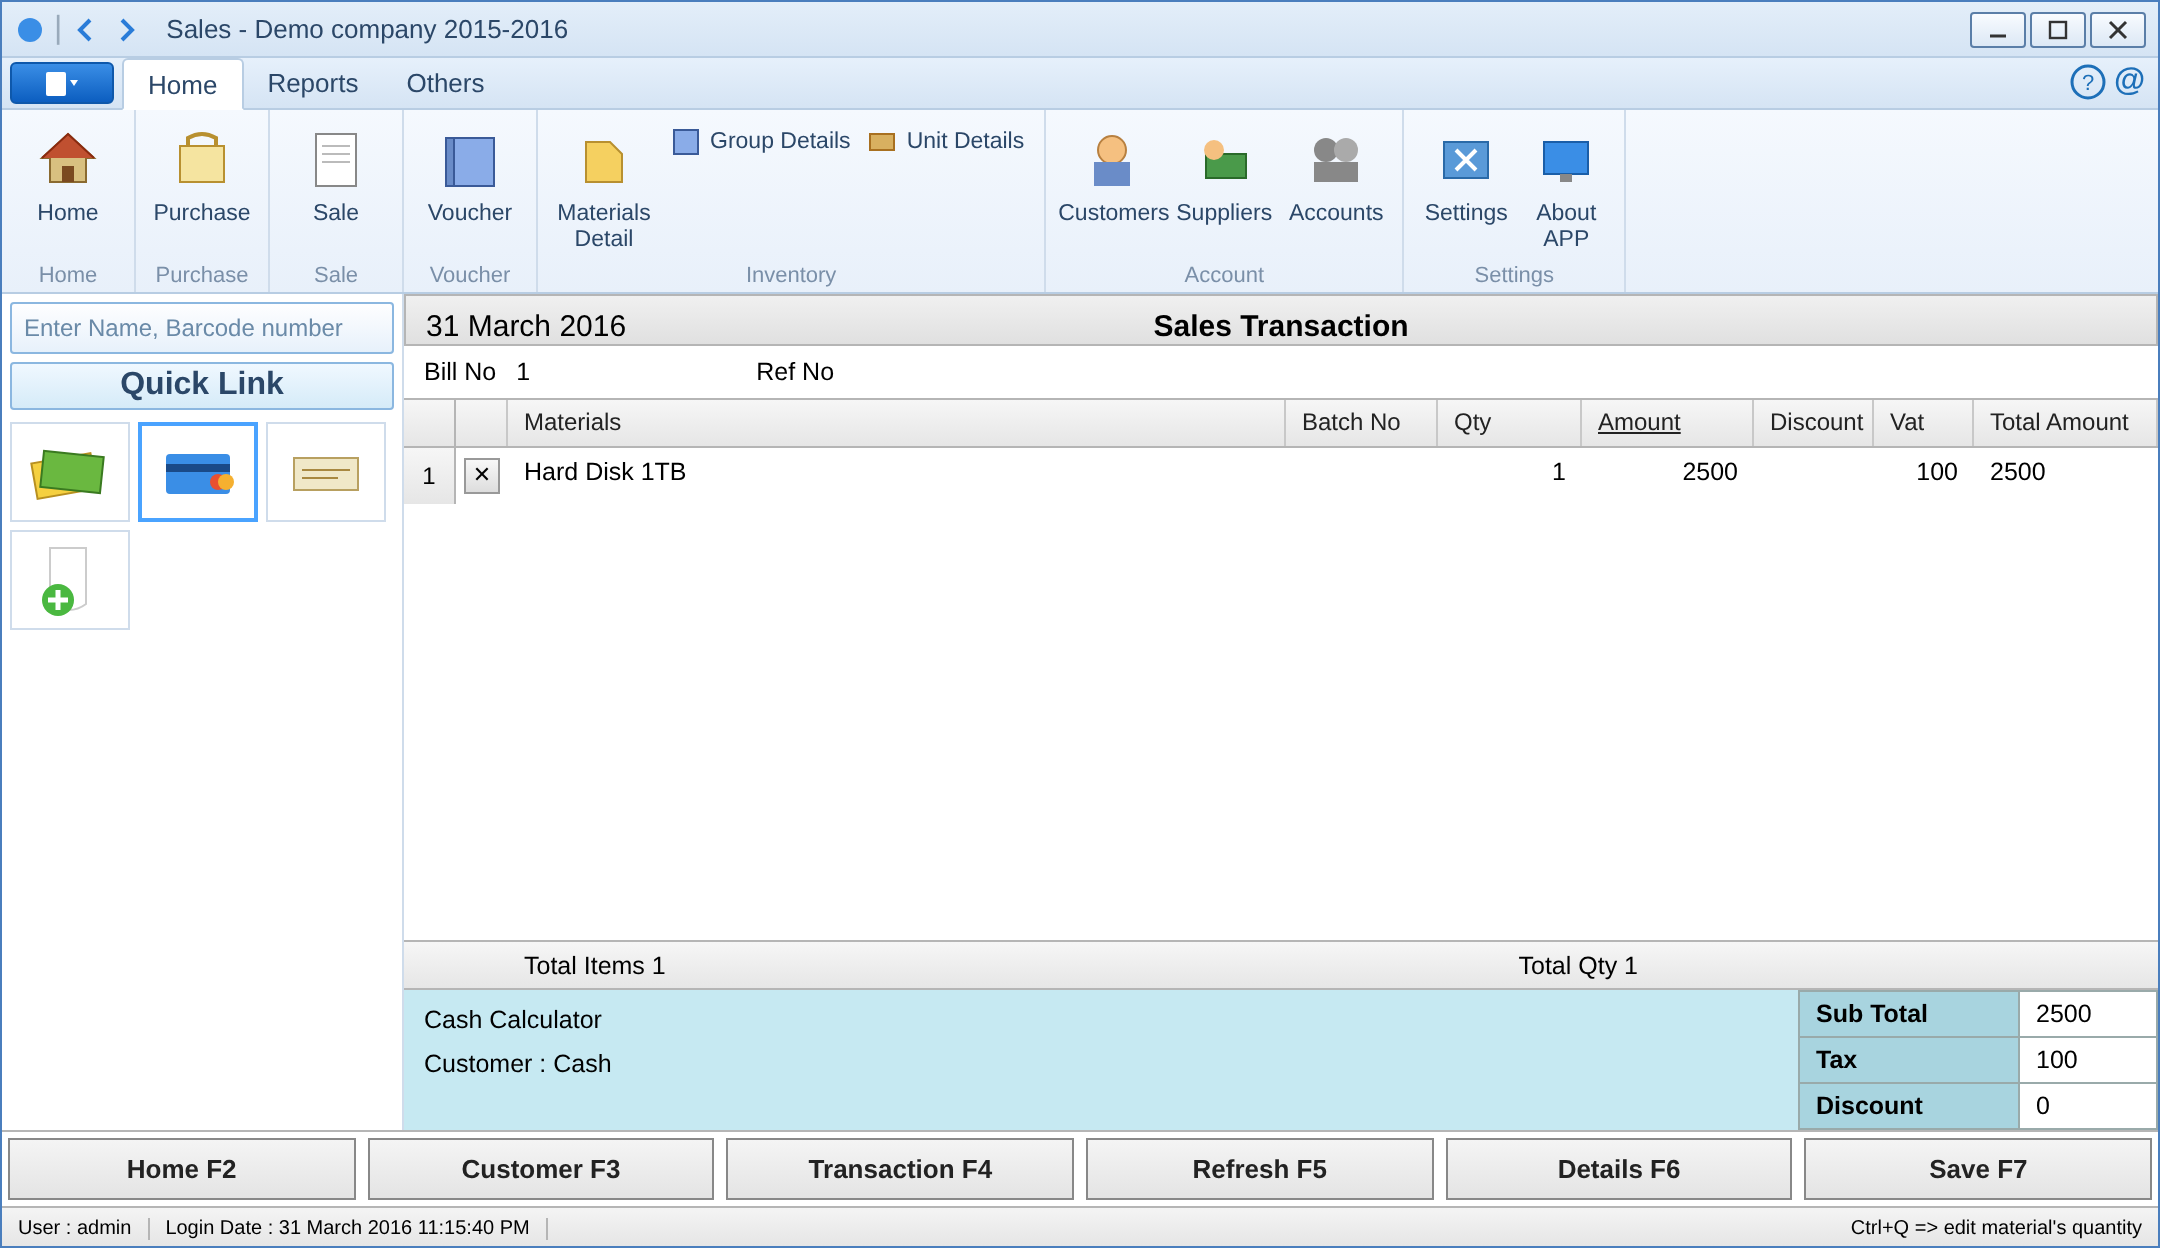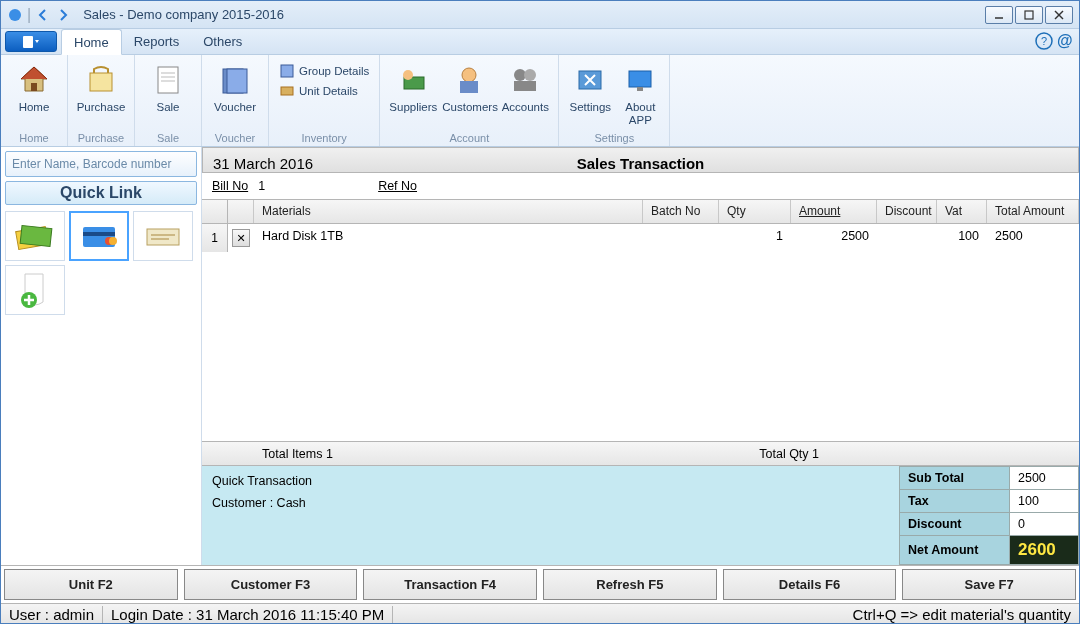--- a/index.html
+++ b/index.html
@@ -40,21 +40,21 @@
 .quicklink-hdr { height:24px; background:linear-gradient(to bottom,#f0f8ff,#d5ebf8); border:1px solid #8bb7e0; border-radius:2px; text-align:center; font-size:16px; font-weight:bold; color:#2b4768; line-height:22px; }
 .ql-grid { display:flex; flex-wrap:wrap; gap:4px; padding-top:2px; }
 .ql-item { width:60px; height:50px; border:1px solid #cfdceb; display:flex; align-items:center; justify-content:center; cursor:pointer; }
 .ql-item.sel { border:2px solid #4aa3ff; }
 
 .mainpane { flex:1; border-left:1px solid #cfdceb; display:flex; flex-direction:column; }
 .datehdr { height:26px; background:linear-gradient(to bottom,#f0f0f0,#e0e0e0); border:1px solid #b5b5b5; display:flex; align-items:flex-end; font-size:15px; }
 .datehdr .date { padding-left:10px; width:200px; }
 .datehdr .ttl { flex:1; text-align:center; font-weight:bold; }
 .billrow { height:26px; display:flex; align-items:center; font-size:12.5px; background:#fff; }
-.billrow .lbl { padding-left:10px;text-decoration:underline; }
+.billrow .lbl { padding-left:10px; }
 .billrow .val { padding-left:10px; }
 
 .tablewrap { flex:1; border-top:1px solid #b5b5b5; position:relative; overflow:hidden; background:#fff; }
 .thead { height:24px; background:linear-gradient(to bottom,#f6f6f6,#e6e6e6); display:flex; border-bottom:1px solid #b5b5b5; }
 .th { border-right:1px solid #c8c8c8; font-size:12px; padding:4px 8px; color:#222; }
 .trow { height:28px; display:flex; border-bottom:0px solid #e8e8e8; font-size:12.5px; }
 .td { border-right:0px solid #e8e8e8; padding:5px 8px; }
 .rowhead { width:26px; background:linear-gradient(to bottom,#f6f6f6,#e6e6e6); border-right:1px solid #b5b5b5; text-align:center; font-size:12px; line-height:24px; }
 .delcell { width:26px; display:flex; align-items:center; justify-content:center; }
 .delbtn { width:18px; height:18px; border:1px solid #999; background:linear-gradient(to bottom,#f8f8f8,#ddd); font-size:11px; line-height:16px; text-align:center; cursor:pointer; }
@@ -70,21 +70,21 @@
 .summary-right td { border:1px solid #9aa; padding:4px 8px; }
 .summary-right .klabel { background:#a8d4df; width:110px; font-weight:bold; }
 .summary-right .net td:first-child { font-weight:bold; }
 .summary-right .net td:last-child { background:#1a2b1a; color:#ffe843; font-size:17px; font-weight:bold; }
 
 
 .bottombar { height:38px; display:flex; border-top:1px solid #b5b5b5; }
 .bbtn { flex:1; border:1px solid #888; margin:3px; background:linear-gradient(to bottom,#f4f4f4,#e4e4e4); font-size:13px; font-weight:bold; color:#222; display:flex; align-items:center; justify-content:center; cursor:pointer; }
 
 
-.statusbar { height:22px; background:linear-gradient(to bottom,#f4f4f4,#e4e4e4); border-top:1px solid #b5b5b5; display:flex; align-items:center; font-size:15px; }
+.statusbar { height:22px; background:linear-gradient(to bottom,#f4f4f4,#e4e4e4); border-top:1px solid #b5b5b5; display:flex; align-items:center; font-size:10px; }
 .statusbar .cell { border-right:1px solid #b5b5b5; padding:0 8px; }
 .statusbar .spacer { flex:1; }
 
 
 .c-mat { flex:1; }
 .c-batch { width:76px; }
 .c-qty { width:72px; text-align:right; }
 .c-amt { width:86px; text-align:right; }
 .c-disc { width:60px; }
 .c-vat { width:50px; }
@@ -206,21 +206,29 @@
               <rect x="11" y="8" width="20" height="24" fill="#8aace8" stroke="#3a5a98"></rect>
             </svg>
           </div>
         <div class="lbl">Voucher</div>
       </div>
     </div>
     <div class="glabel">Voucher</div>
   </div>
   <div class="rgroup">
     <div class="items">
-      <div style="display:flex; flex-direction:column; padding-top:2px;">
+      <div class="rbtn-lg">
+        <div class="ic">
+            <svg viewBox="0 0 38 38">
+              <path d="M10 10 L22 10 L28 16 L28 30 L10 30 Z" fill="#f5d060" stroke="#b89030"></path>
+            </svg>
+          </div>
+        <div class="lbl">Materials Detail</div>
+      </div>
+      <div style="display:flex; flex-direction:row; padding-top:2px;">
         <div class="rbtn-sm">
           <span class="ic"><svg viewBox="0 0 16 16">
                 <rect x="2" y="2" width="12" height="12" fill="#8aace8" stroke="#3a5a98"></rect>
               </svg></span>
           <span>Group Details</span>
         </div>
         <div class="rbtn-sm">
           <span class="ic"><svg viewBox="0 0 16 16">
                 <rect x="2" y="4" width="12" height="8" fill="#d8b060" stroke="#a87020"></rect>
               </svg></span>
@@ -228,34 +236,34 @@
         </div>
       </div>
     </div>
     <div class="glabel">Inventory</div>
   </div>
   <div class="rgroup">
     <div class="items">
       <div class="rbtn-lg">
         <div class="ic">
             <svg viewBox="0 0 38 38">
+              <circle cx="19" cy="14" r="7" fill="#f5c080" stroke="#b88040"></circle>
+              <rect x="10" y="20" width="18" height="12" fill="#6a8cc8"></rect>
+            </svg>
+          </div>
+        <div class="lbl">Customers</div>
+      </div>
+      <div class="rbtn-lg">
+        <div class="ic">
+            <svg viewBox="0 0 38 38">
               <rect x="10" y="16" width="20" height="12" fill="#4a9a4a" stroke="#2a6a2a"></rect>
               <circle cx="14" cy="14" r="5" fill="#f5c080"></circle>
             </svg>
           </div>
         <div class="lbl">Suppliers</div>
-      </div>
-      <div class="rbtn-lg">
-        <div class="ic">
-            <svg viewBox="0 0 38 38">
-              <circle cx="19" cy="14" r="7" fill="#f5c080" stroke="#b88040"></circle>
-              <rect x="10" y="20" width="18" height="12" fill="#6a8cc8"></rect>
-            </svg>
-          </div>
-        <div class="lbl">Customers</div>
       </div>
       <div class="rbtn-lg">
         <div class="ic">
             <svg viewBox="0 0 38 38">
               <circle cx="14" cy="14" r="6" fill="#888"></circle>
               <circle cx="24" cy="14" r="6" fill="#aaa"></circle>
               <rect x="8" y="20" width="22" height="10" fill="#888"></rect>
             </svg>
           </div>
         <div class="lbl">Accounts</div>
@@ -366,51 +374,47 @@
       </div>
     </div>
 
     <div class="totalsrow">
       <div class="ti">Total Items 1</div>
       <div class="tq">Total Qty 1</div>
     </div>
 
     <div class="summary">
       <div class="summary-left">
-        <div>Quick Transaction</div>
+        <div>Cash Calculator</div>
         <div>Customer :  Cash</div>
       </div>
       <div class="summary-right">
         <table>
           <tbody>
               <tr>
                 <td class="klabel">Sub Total</td>
                 <td>2500</td>
               </tr>
           <tr>
                 <td class="klabel">Tax</td>
                 <td>100</td>
               </tr>
           <tr>
                 <td class="klabel">Discount</td>
                 <td>0</td>
               </tr>
-          <tr class="net">
-                <td class="klabel">Net Amount</td>
-                <td>2600</td>
-              </tr>
         </tbody>
           </table>
       </div>
     </div>
   </div>
 </div>
 
 <div class="bottombar">
-  <div class="bbtn">Unit F2</div>
+  <div class="bbtn">Home F2</div>
   <div class="bbtn">Customer F3</div>
   <div class="bbtn">Transaction F4</div>
   <div class="bbtn">Refresh F5</div>
   <div class="bbtn">Details F6</div>
   <div class="bbtn">Save F7</div>
 </div>
 
 <div class="statusbar">
   <div class="cell">User : admin</div>
   <div class="cell">Login Date : 31 March 2016 11:15:40 PM</div>

